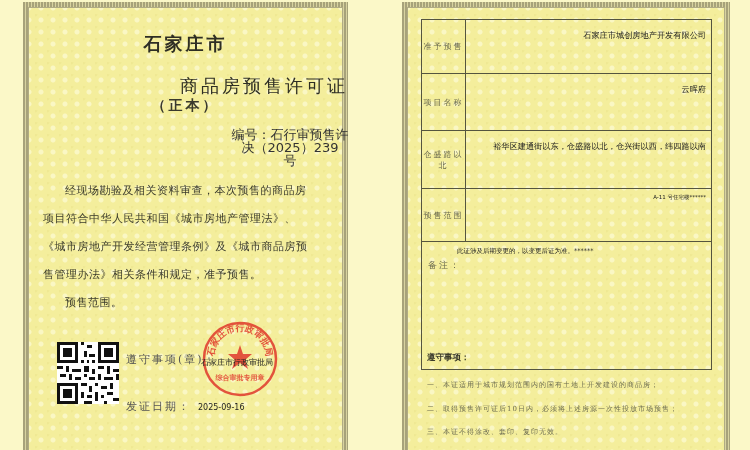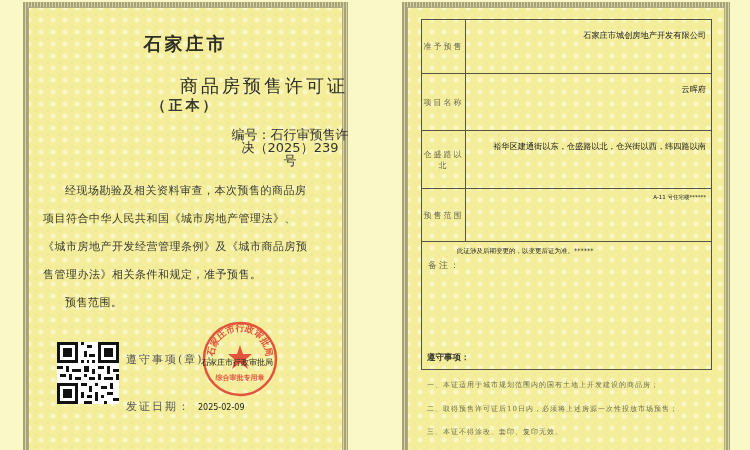--- a/index.html
+++ b/index.html
@@ -202,21 +202,21 @@
       <circle cx="39" cy="39" r="36" fill="none" stroke="#e0392b" stroke-width="2.5"></circle>
       <text font-size="9" font-weight="bold" fill="#e0392b" font-family="DejaVu Sans, sans-serif">
         <textPath href="#arcpath" startOffset="50%" text-anchor="middle">石家庄市行政审批局</textPath>
       </text>
       <polygon points="39,25 42,34 51,34 44,40 47,49 39,43 31,49 34,40 27,34 36,34" fill="#e0392b"></polygon>
       <text x="39" y="60" font-size="7" font-weight="bold" fill="#e0392b" text-anchor="middle" font-family="DejaVu Sans, sans-serif">综合审批专用章</text>
     </svg>
   </div>
 
   <div class="date-label">发证日期：</div>
-  <div class="date-value">2025-02-09</div>
+  <div class="date-value">2025-09-16</div>
 </div>
 
 <div id="right-page" class="page">
   <div class="frame"></div>
 
   <table class="info-table">
     <tbody>
         <tr class="row1">
       <td class="lab">准予预售</td>
       <td class="val">石家庄市城创房地产开发有限公司</td>

